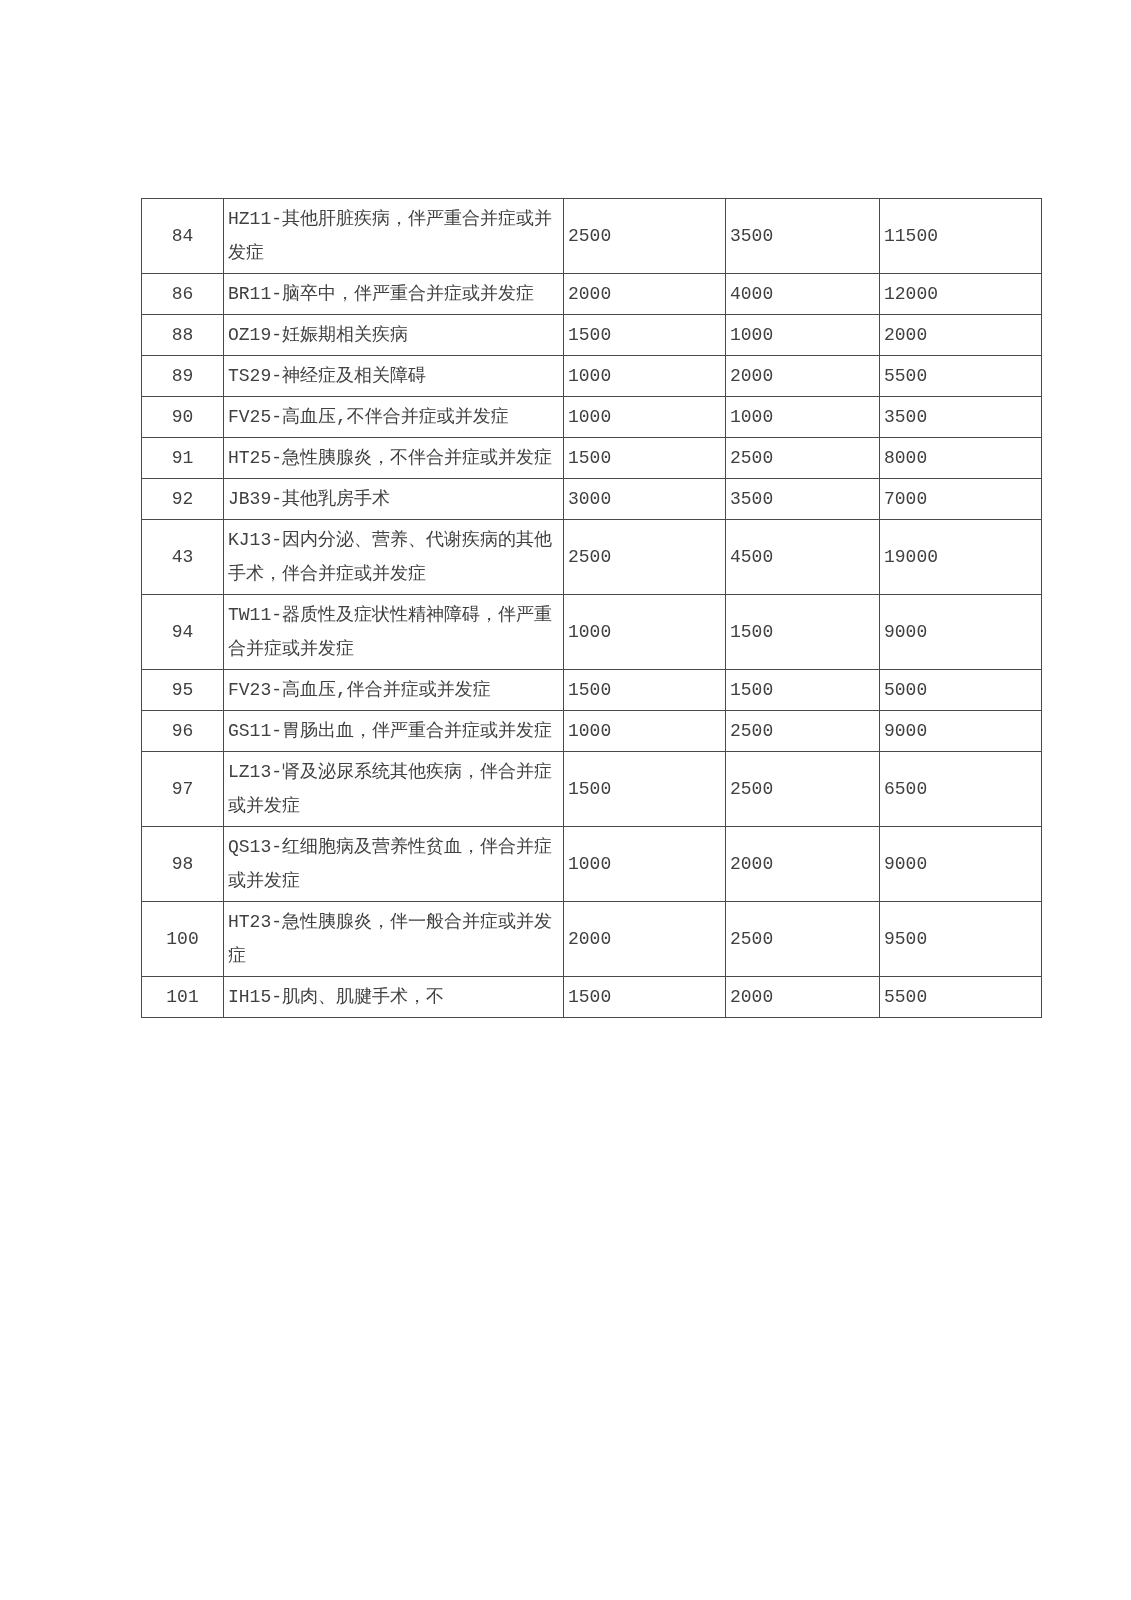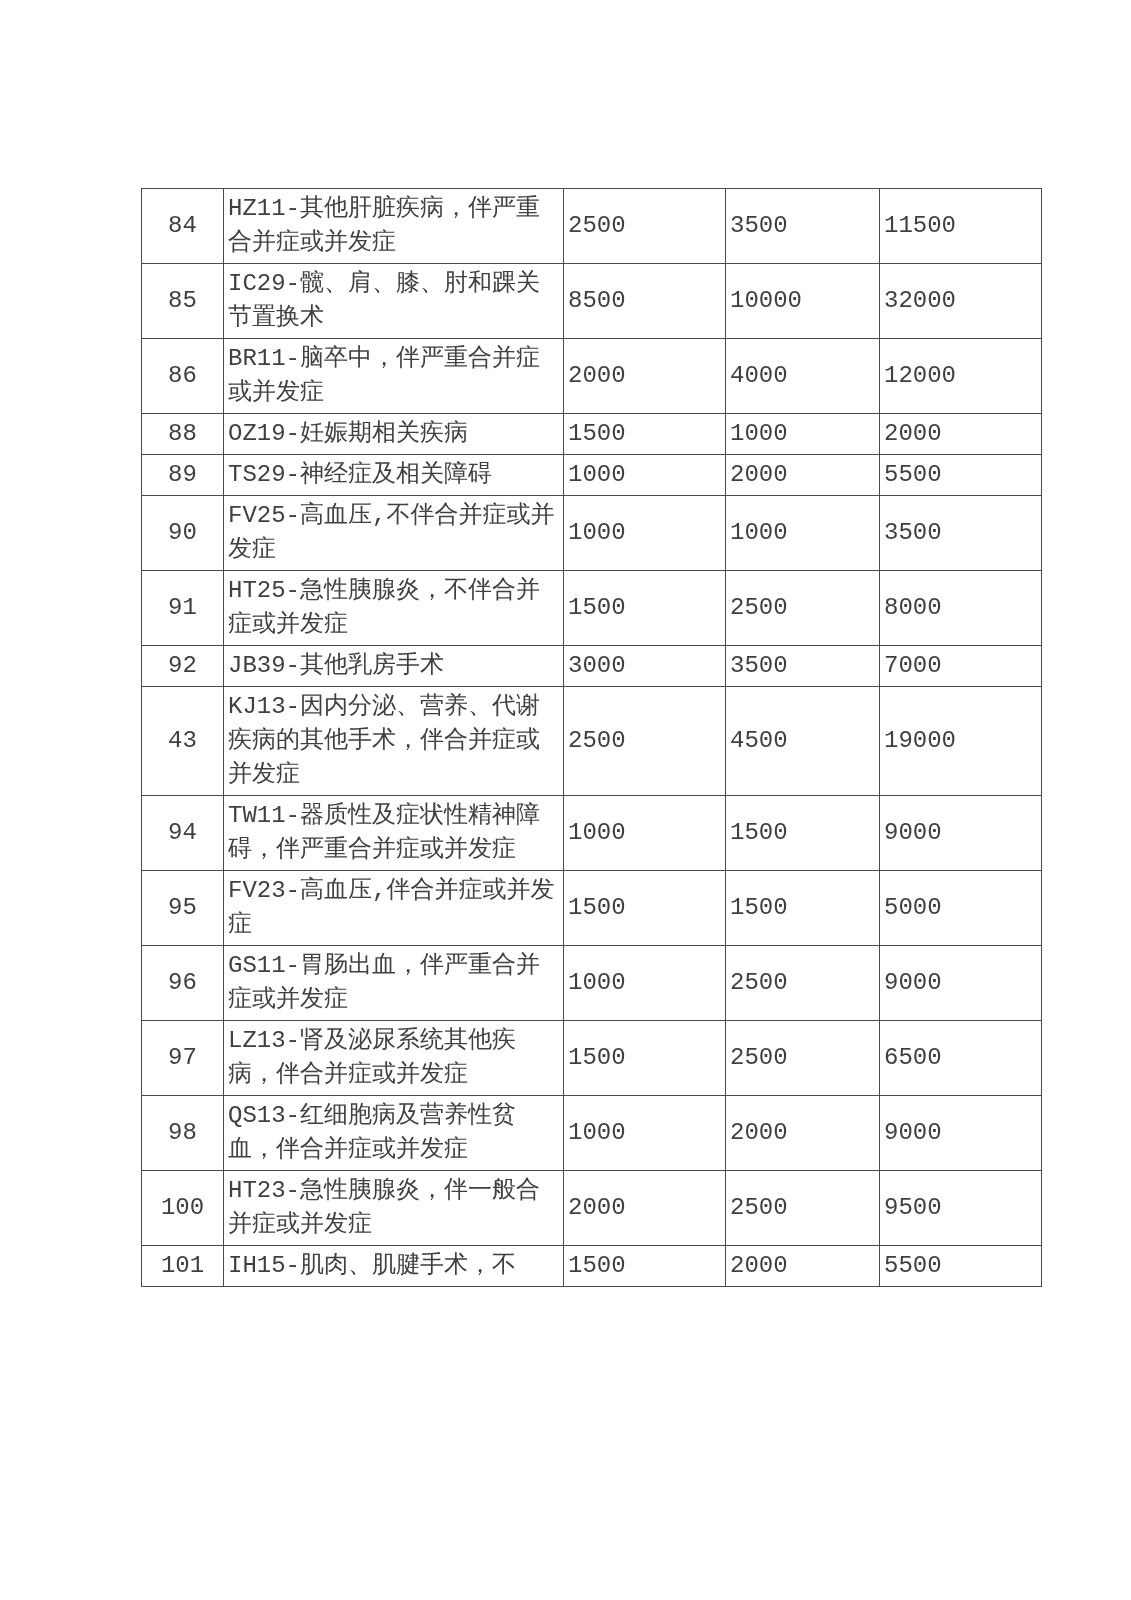--- a/index.html
+++ b/index.html
@@ -17,25 +17,25 @@
   .page {
     position: absolute;
     left: 0; top: 0;
     width: 1131px;
     height: 1600px;
     background: #ffffff;
   }
   table.fee-table {
     position: absolute;
     left: 141px;
-    top: 188px;
+    top: 198px;
     width: 900px;
     border-collapse: collapse;
     table-layout: fixed;
-    font-size: 24px;
+    font-size: 18px;
     line-height: 34px;
   }
   table.fee-table td {
     border: 1.5px solid #4a4a4a;
     vertical-align: middle;
     padding: 3px 4px;
     overflow: hidden;
     word-break: break-all;
   }
   td.c-no {
@@ -63,27 +63,20 @@
       <col style="width:154px">
       <col style="width:162px">
     </colgroup>
     <tbody>
         <tr>
     <td class="c-no">84</td>
     <td class="c-desc">HZ11-其他肝脏疾病，伴严重合并症或并发症</td>
     <td class="c-val">2500</td>
     <td class="c-val">3500</td>
     <td class="c-val">11500</td>
-  </tr>
-        <tr>
-    <td class="c-no">85</td>
-    <td class="c-desc">IC29-髋、肩、膝、肘和踝关节置换术</td>
-    <td class="c-val">8500</td>
-    <td class="c-val">10000</td>
-    <td class="c-val">32000</td>
   </tr>
         <tr>
     <td class="c-no">86</td>
     <td class="c-desc">BR11-脑卒中，伴严重合并症或并发症</td>
     <td class="c-val">2000</td>
     <td class="c-val">4000</td>
     <td class="c-val">12000</td>
   </tr>
         <tr>
     <td class="c-no">88</td>

